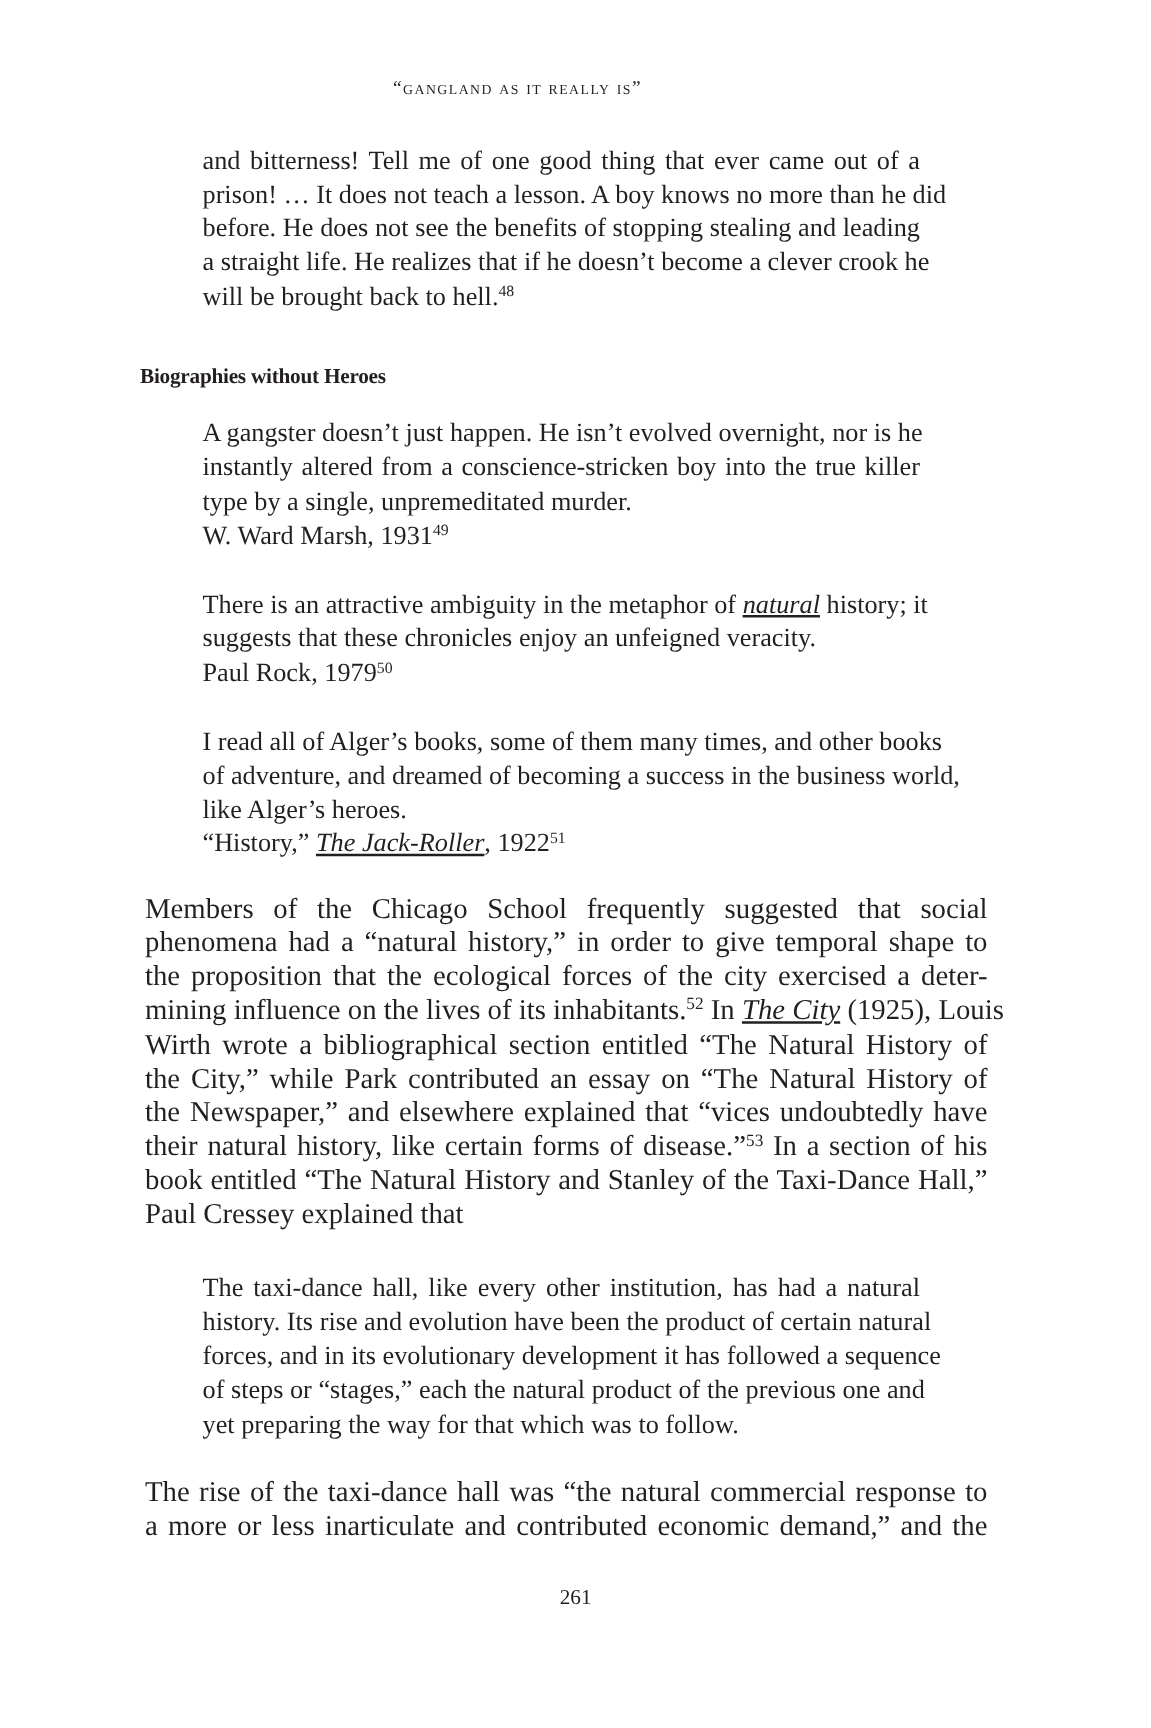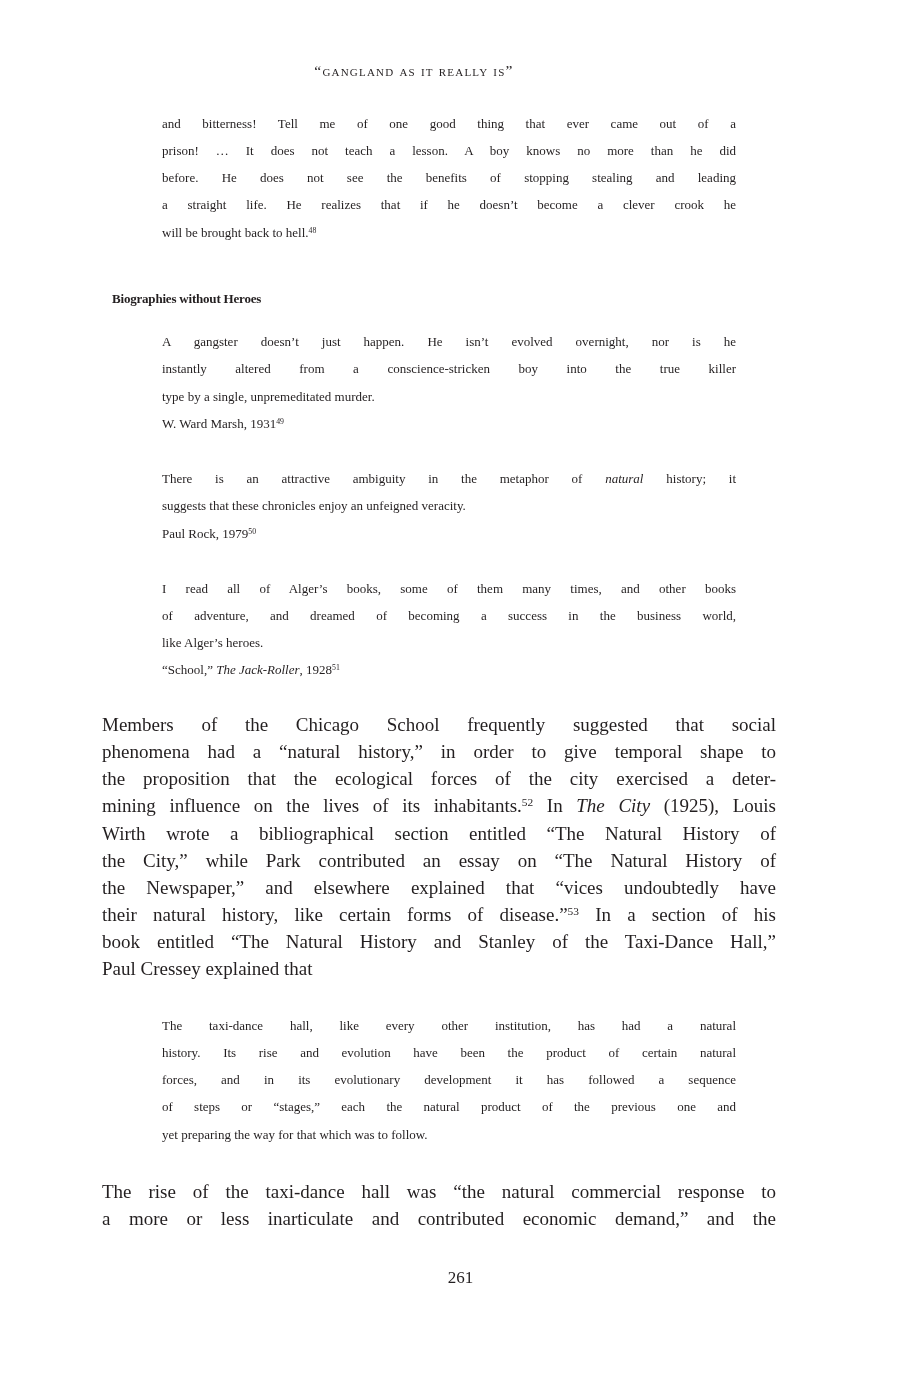--- a/index.html
+++ b/index.html
@@ -1,28 +1,28 @@
 <!DOCTYPE html>
 <html><head>
   <meta charset="utf-8">
   <style>
     html, body { margin: 0; padding: 0; background: #ffffff; }
     body { width: 921px; height: 1382px; position: relative; overflow: hidden;
            font-family: "Liberation Serif", "DejaVu Serif", serif; color: #231f20; }
     .running-head { position: absolute; top: 62px; left: 0; width: 828px; text-align: center;
                     font-size: 15.5px; letter-spacing: 1.2px; font-variant: small-caps; text-transform: lowercase; }
     .line { position: absolute; white-space: nowrap; }
-    .ext { left: 162px; width: 574px; font-size: 13px; }
-    .body { left: 102px; width: 674px; font-size: 19px; }
+    .ext { left: 162px; width: 574px; font-size: 21px; }
+    .body { left: 116px; width: 674px; font-size: 23px; }
     .just { text-align: justify; text-align-last: justify; }
     .right { text-align: left; }
-    .heading { position: absolute; left: 112px; top: 291px; font-size: 13px; font-weight: bold; letter-spacing: -0.2px; }
+    .heading { position: absolute; left: 112px; top: 291px; font-size: 17px; font-weight: bold; letter-spacing: -0.2px; }
     .pageno { position: absolute; top: 1268px; left: 0; width: 921px; text-align: center; font-size: 17px; }
     sup { font-size: 60%; line-height: 0; vertical-align: 0.55em; }
-    i { font-style: italic; }
+    i { font-style: italic; text-decoration: underline; }
   </style>
 </head>
 <body>
 
 <div class="running-head">“Gangland as it really is”</div>
 
 <div>
   <div class="line ext just" style="top:116px">and bitterness! Tell me of one good thing that ever came out of a</div>
   <div class="line ext just" style="top:143px">prison! … It does not teach a lesson. A boy knows no more than he did</div>
   <div class="line ext just" style="top:170px">before. He does not see the benefits of stopping stealing and leading</div>
@@ -42,21 +42,21 @@
 <div>
   <div class="line ext just" style="top:471px"><span>There is an attractive ambiguity in the metaphor of </span><i>natural</i><span> history; it</span></div>
   <div class="line ext" style="top:498px">suggests that these chronicles enjoy an unfeigned veracity.</div>
   <div class="line ext right" style="top:526px"><span>Paul Rock, 1979</span><sup>50</sup></div>
 </div>
 
 <div>
   <div class="line ext just" style="top:581px">I read all of Alger’s books, some of them many times, and other books</div>
   <div class="line ext just" style="top:608px">of adventure, and dreamed of becoming a success in the business world,</div>
   <div class="line ext" style="top:635px">like Alger’s heroes.</div>
-  <div class="line ext right" style="top:662px"><span>“School,” </span><i>The Jack-Roller</i><span>, 1928</span><sup>51</sup></div>
+  <div class="line ext right" style="top:662px"><span>“History,” </span><i>The Jack-Roller</i><span>, 1922</span><sup>51</sup></div>
 </div>
 
 <div>
   <div class="line body just" style="top:714px">Members of the Chicago School frequently suggested that social</div>
   <div class="line body just" style="top:741px">phenomena had a “natural history,” in order to give temporal shape to</div>
   <div class="line body just" style="top:768px">the proposition that the ecological forces of the city exercised a deter-</div>
   <div class="line body just" style="top:795px"><span>mining influence on the lives of its inhabitants.</span><sup>52</sup><span> In </span><i>The City</i><span> (1925), Louis</span></div>
   <div class="line body just" style="top:823px">Wirth wrote a bibliographical section entitled “The Natural History of</div>
   <div class="line body just" style="top:850px">the City,” while Park contributed an essay on “The Natural History of</div>
   <div class="line body just" style="top:877px">the Newspaper,” and elsewhere explained that “vices undoubtedly have</div>

